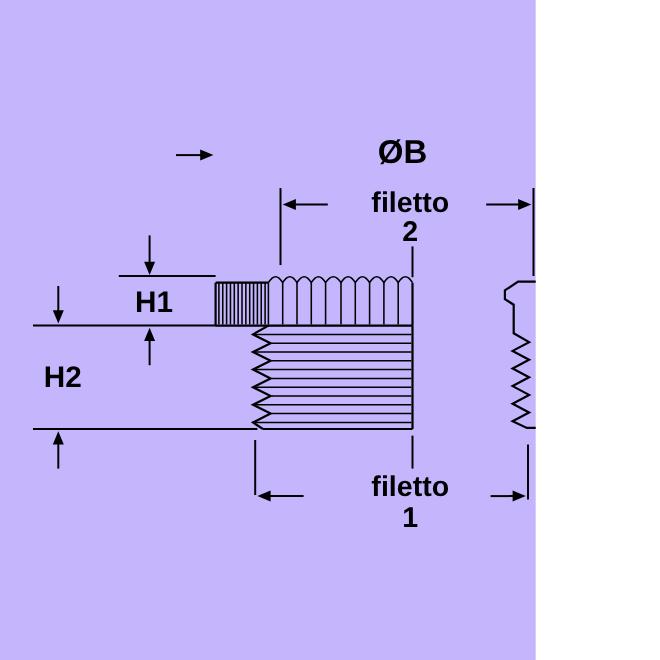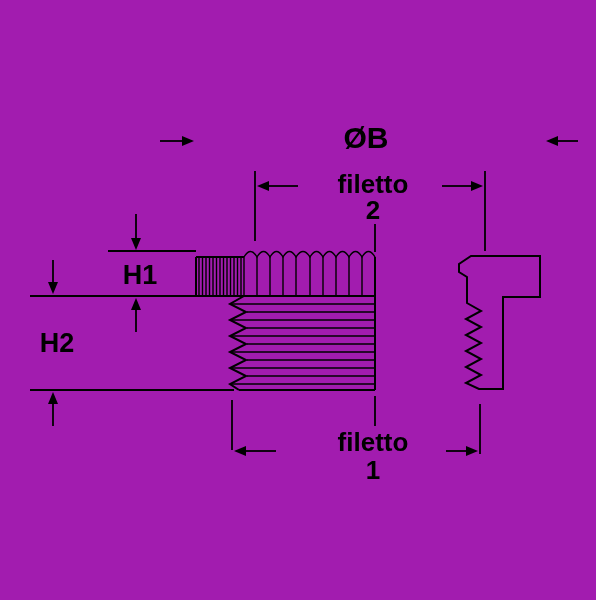--- a/index.html
+++ b/index.html
@@ -3,23 +3,23 @@
 <meta charset="utf-8">
 <style>
   html, body {
     margin: 0;
     padding: 0;
     background: #ffffff;
     font-family: "Liberation Sans", sans-serif;
   }
   .canvas {
     position: relative;
-    width: 596px;
+    width: 487px;
     height: 600px;
-    background: #a21caf;
+    background: #c4b5fd;
     overflow: hidden;
   }
   svg { display: block; }
   .outline { stroke: #000000; stroke-width: 2; fill: none; }
   .thin    { stroke: #000000; stroke-width: 1.4; fill: none; }
   .dim     { stroke: #000000; stroke-width: 1.8; fill: none; }
   .head    { fill: #000000; stroke: none; }
   .lbl {
     font-family: "Liberation Sans", sans-serif;
     font-weight: bold;

